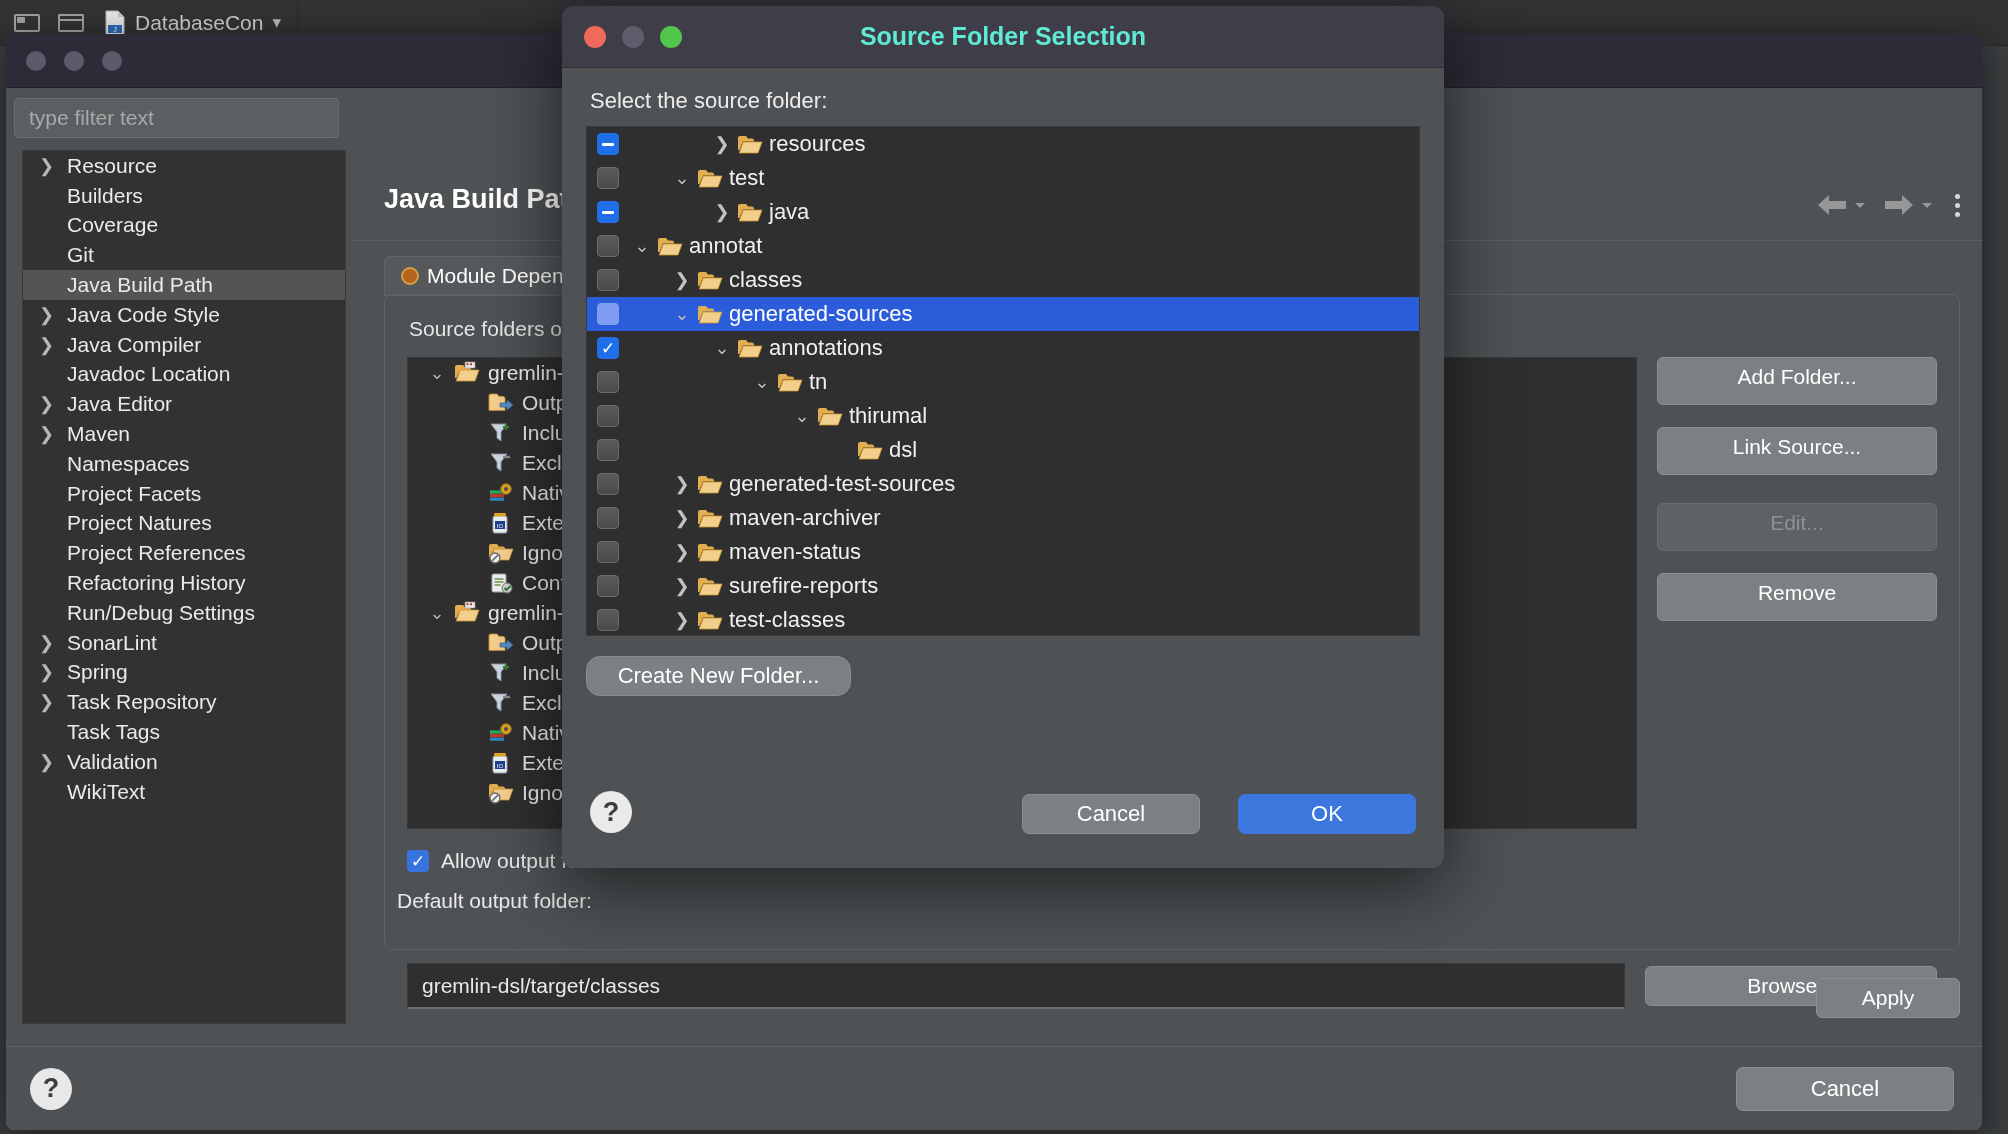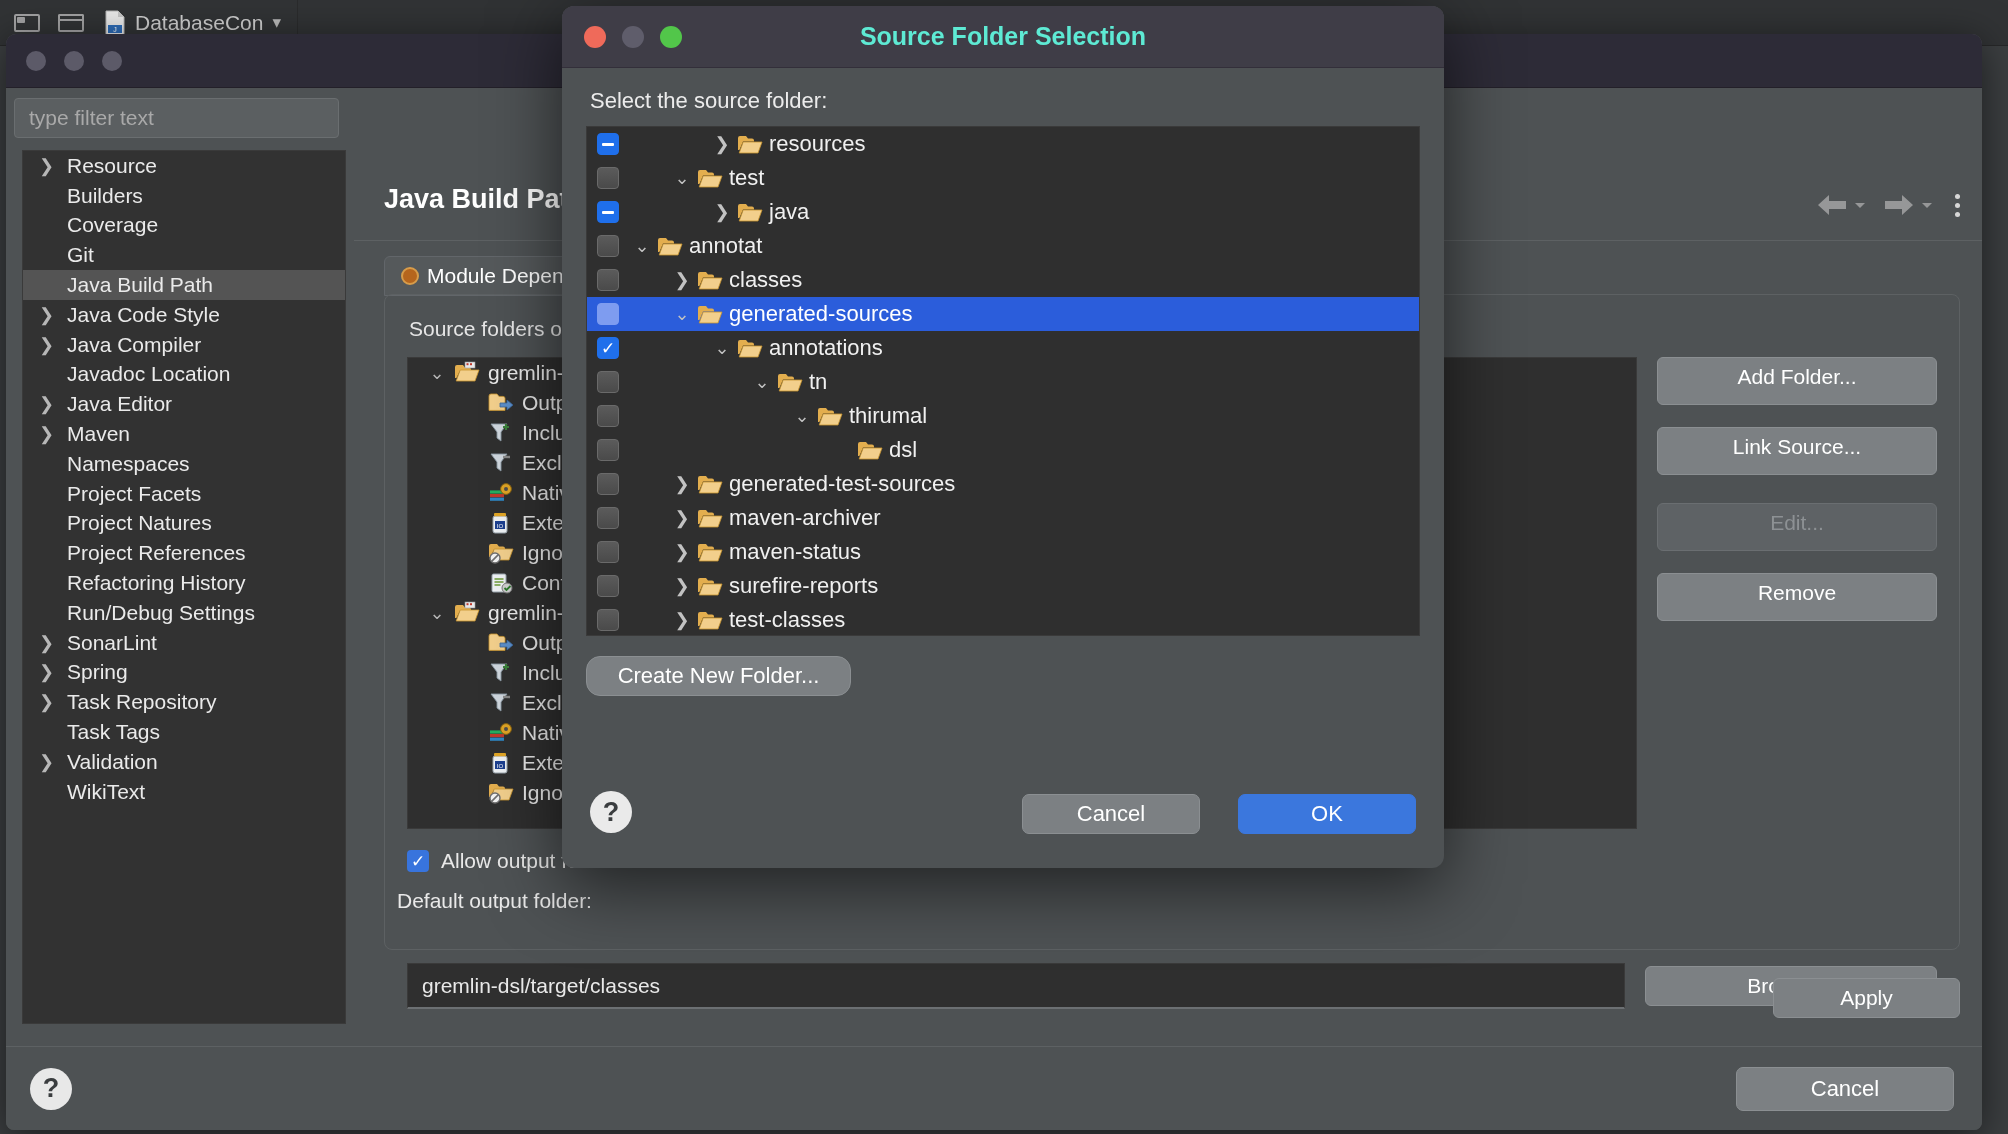--- a/index.html
+++ b/index.html
@@ -134,21 +134,21 @@
     border-bottom: 2px solid #6c7073; color: #e9e9e9; font-size: 21px;
     padding: 0 14px; display: flex; align-items: center;
   }
   .browse-btn {
     width: 292px; height: 40px; background: #7c8083; border: 1px solid #8b8f92;
     border-radius: 6px; color: #fff; font-size: 21px; text-align: center; line-height: 38px;
   }
 
   .apply-wrap { position: absolute; right: 22px; bottom: 28px; }
   .apply-btn {
-    width: 187px; height: 40px; background: #7c8083; border: 1px solid #8b8f92;
+    width: 144px; height: 40px; background: #7c8083; border: 1px solid #8b8f92;
     border-radius: 6px; color: #fff; font-size: 21px; text-align: center; line-height: 38px;
   }
 
   
   .prefs-footer {
     position: absolute; left: 0; right: 0; bottom: 0; height: 84px;
     border-top: 1px solid #5d6163; background: #4e5254;
   }
   .help-circle {
     position: absolute; left: 24px; top: 50%; transform: translateY(-50%);

